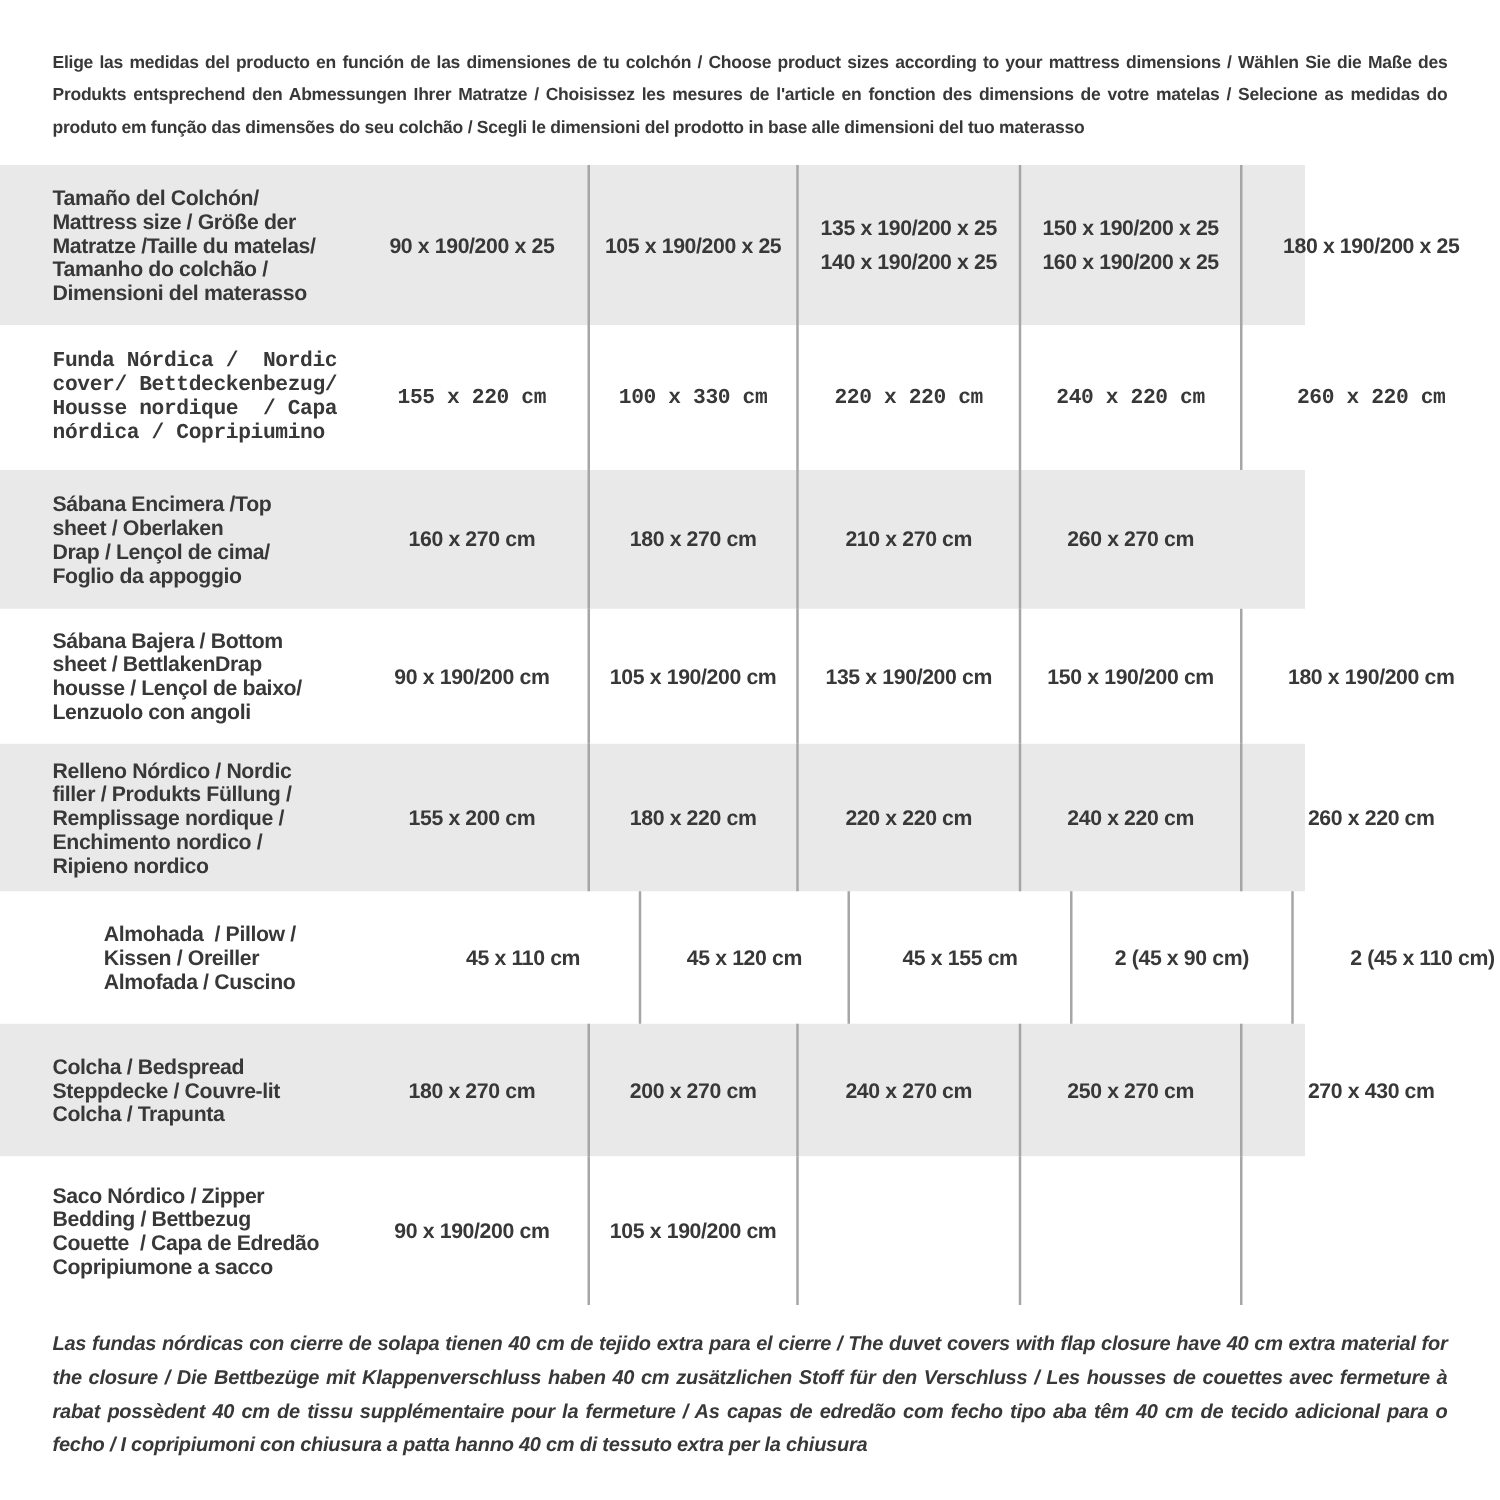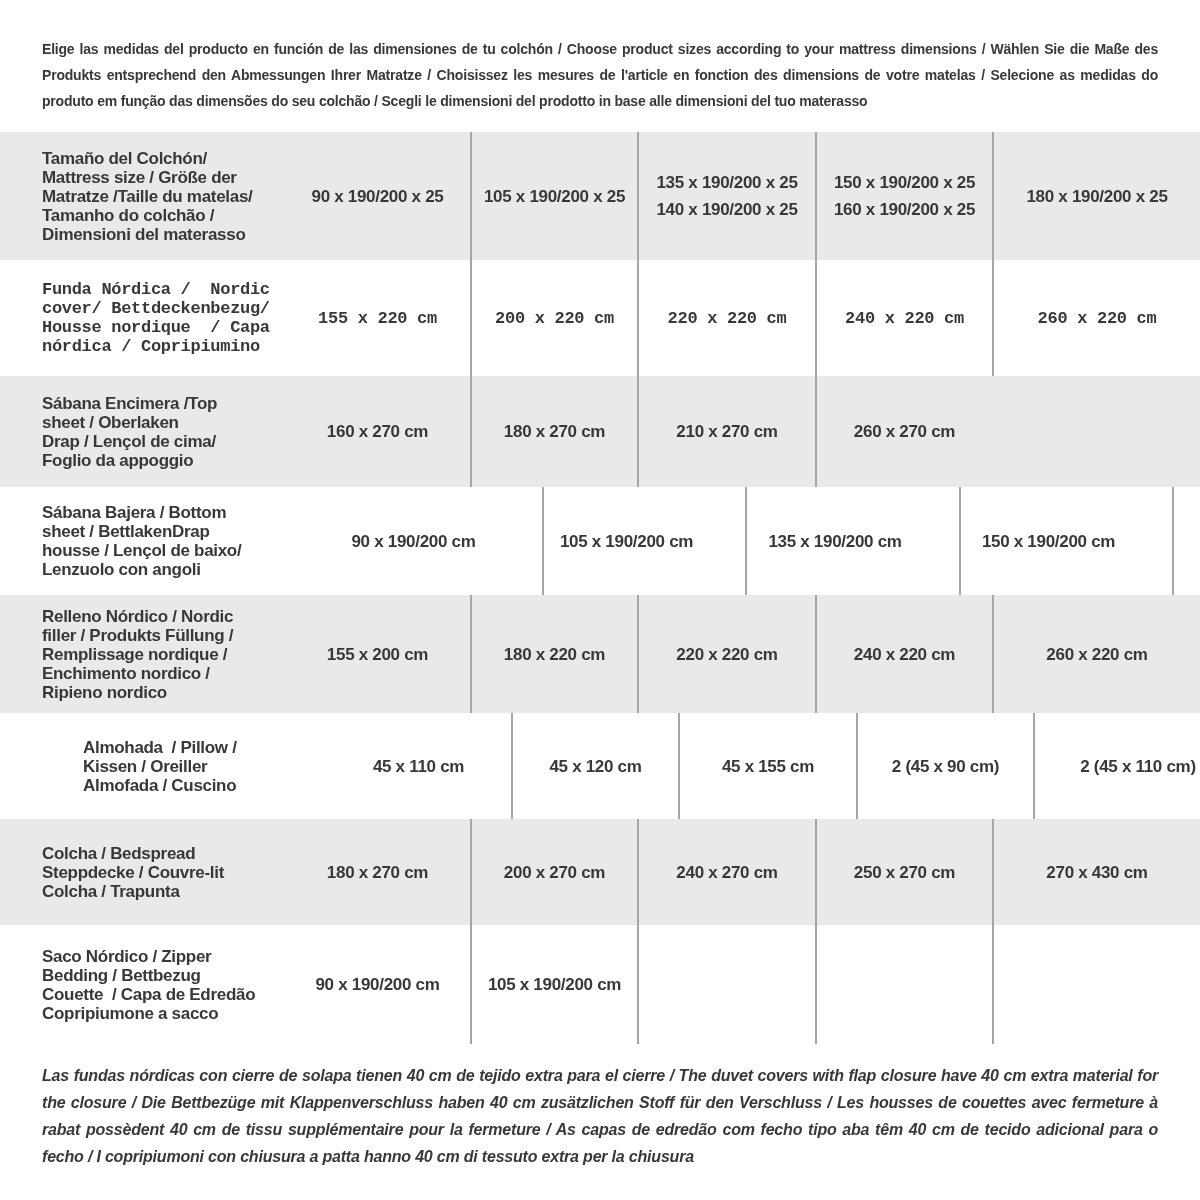--- a/index.html
+++ b/index.html
@@ -20,28 +20,28 @@
     text-align: justify;
     letter-spacing: -0.2px;
   }
 
   .size-table { margin-top: 18px; }
 
   .row {
     display: grid;
     grid-template-columns: 285px 185px 167px 178px 177px 208px;
     align-items: stretch;
-    width: 1200px;
+    width: 1044px;
   }
   .row.gray { background: #e9e9e9; }
 
   .row:nth-child(1) { min-height: 128px; }
   .row:nth-child(2) { min-height: 116px; font-family: Liberation Mono, monospace; }
   .row:nth-child(3) { min-height: 111px; }
-  .row:nth-child(4) { min-height: 108px; gap: 36px; }
+  .row:nth-child(4) { min-height: 108px; }
   .row:nth-child(5) { min-height: 118px; }
   .row:nth-child(6) { min-height: 106px; margin-left: 41px; }
   .row:nth-child(7) { min-height: 106px; }
   .row:nth-child(8) { min-height: 119px; }
 
   .cell {
     display: flex;
     align-items: center;
     font-size: 17px;
     letter-spacing: -0.3px;
@@ -91,21 +91,21 @@
 160 x 190/200 x 25</div>
       <div class="cell value bordered">180 x 190/200 x 25</div>
     </div>
 
     <div class="row">
       <div class="cell label">Funda Nórdica /  Nordic
 cover/ Bettdeckenbezug/
 Housse nordique  / Capa
 nórdica / Copripiumino</div>
       <div class="cell value">155 x 220 cm</div>
-      <div class="cell value bordered">200 x 220 cm</div>
+      <div class="cell value bordered">100 x 330 cm</div>
       <div class="cell value bordered">220 x 220 cm</div>
       <div class="cell value bordered">240 x 220 cm</div>
       <div class="cell value bordered">260 x 220 cm</div>
     </div>
 
     <div class="row gray">
       <div class="cell label">Sábana Encimera /Top
 sheet / Oberlaken
 Drap / Lençol de cima/
 Foglio da appoggio</div>

